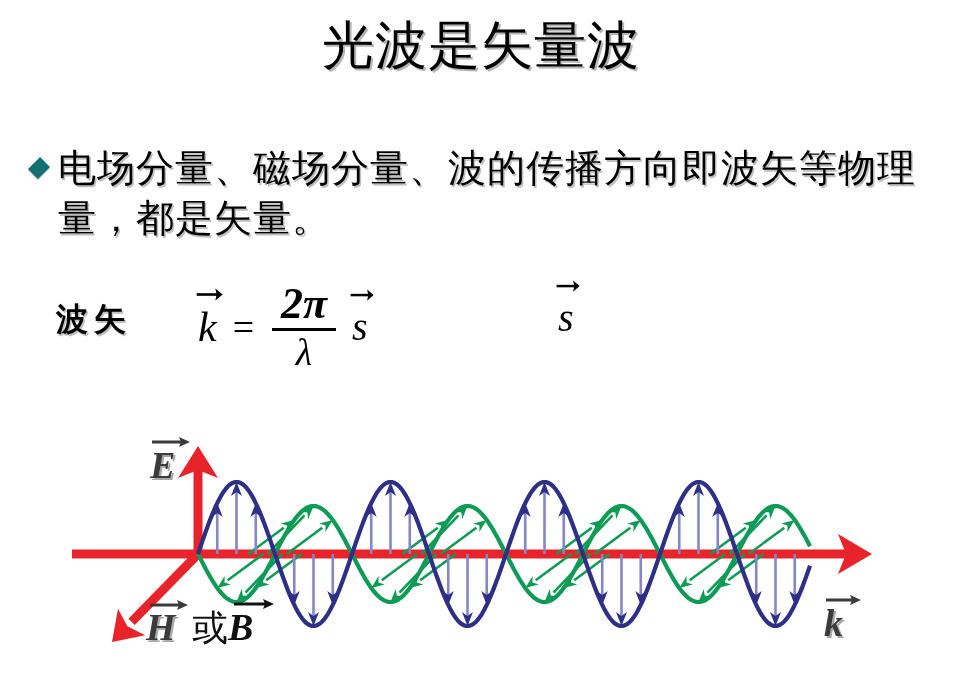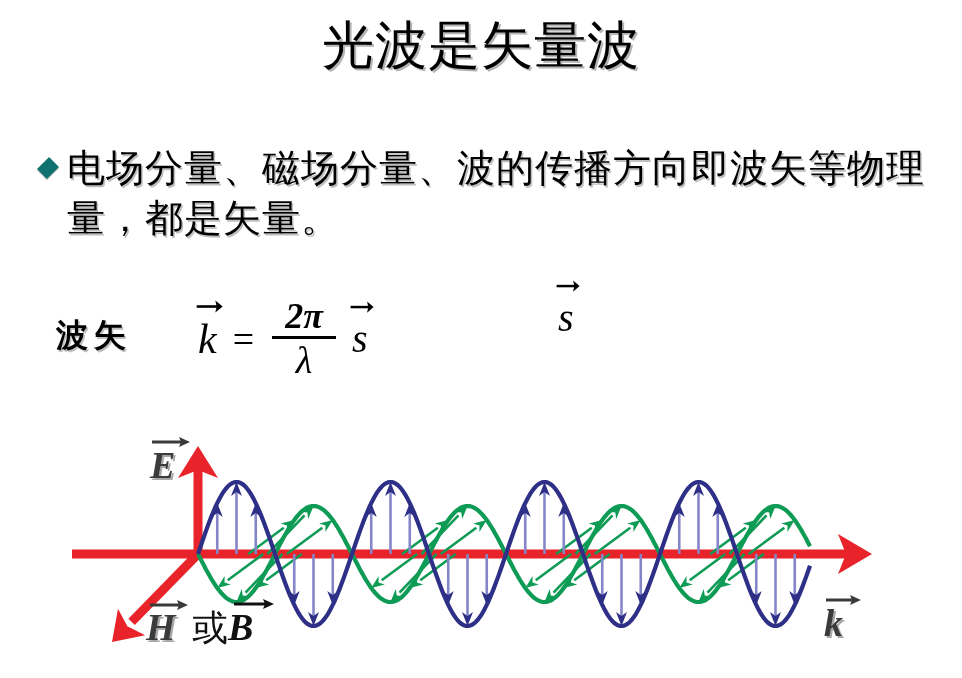--- a/index.html
+++ b/index.html
@@ -34,21 +34,21 @@
     line-height: 64px;
     font-weight: 400;
     letter-spacing: 1px;
     color: #000;
     text-shadow: 2px 2px 0 rgba(120,120,120,0.55);
     white-space: nowrap;
   }
   
   .bullet-row {
     position: absolute;
-    left: 39px;
+    left: 30px;
     top: 143px;
     width: 920px;
     display: flex;
     align-items: flex-start;
     justify-content: flex-end;
   }
   .bullet-marker {
     flex: 0 0 auto;
     width: 18px;
     height: 18px;
@@ -64,21 +64,21 @@
     font-size: 38px;
     line-height: 50px;
     color: #000;
     text-shadow: 1.5px 1.5px 0 rgba(130,130,130,0.5);
     letter-spacing: 1px;
   }
   
   .formula-row {
     position: absolute;
     left: 56px;
-    top: 298px;
+    top: 282px;
     width: 880px;
     height: 110px;
   }
   .formula-label {
     position: absolute;
     left: 0;
     top: 16px;
     font-family: "Liberation Serif", serif;
     font-size: 32px;
     font-weight: bold;
@@ -120,21 +120,21 @@
     font-size: 38px;
   }
   .frac {
     display: inline-flex;
     flex-direction: column;
     align-items: center;
     margin: 0 6px;
     line-height: 1;
   }
   .frac .num {
-    font-size: 36px;
+    font-size: 44px;
     font-style: italic;
     padding: 0 6px 2px 6px;
     font-weight: bold;
   }
   .frac .bar {
     width: 100%;
     min-width: 64px;
     height: 3px;
     background: #000;
   }

